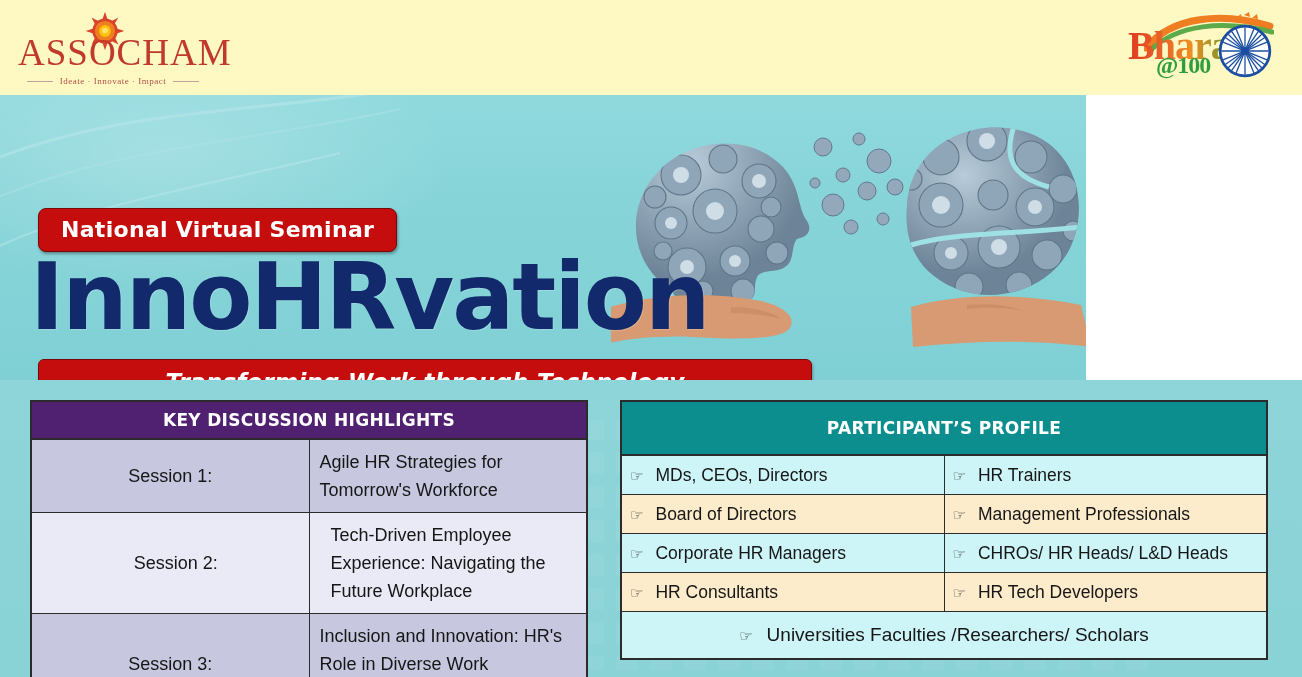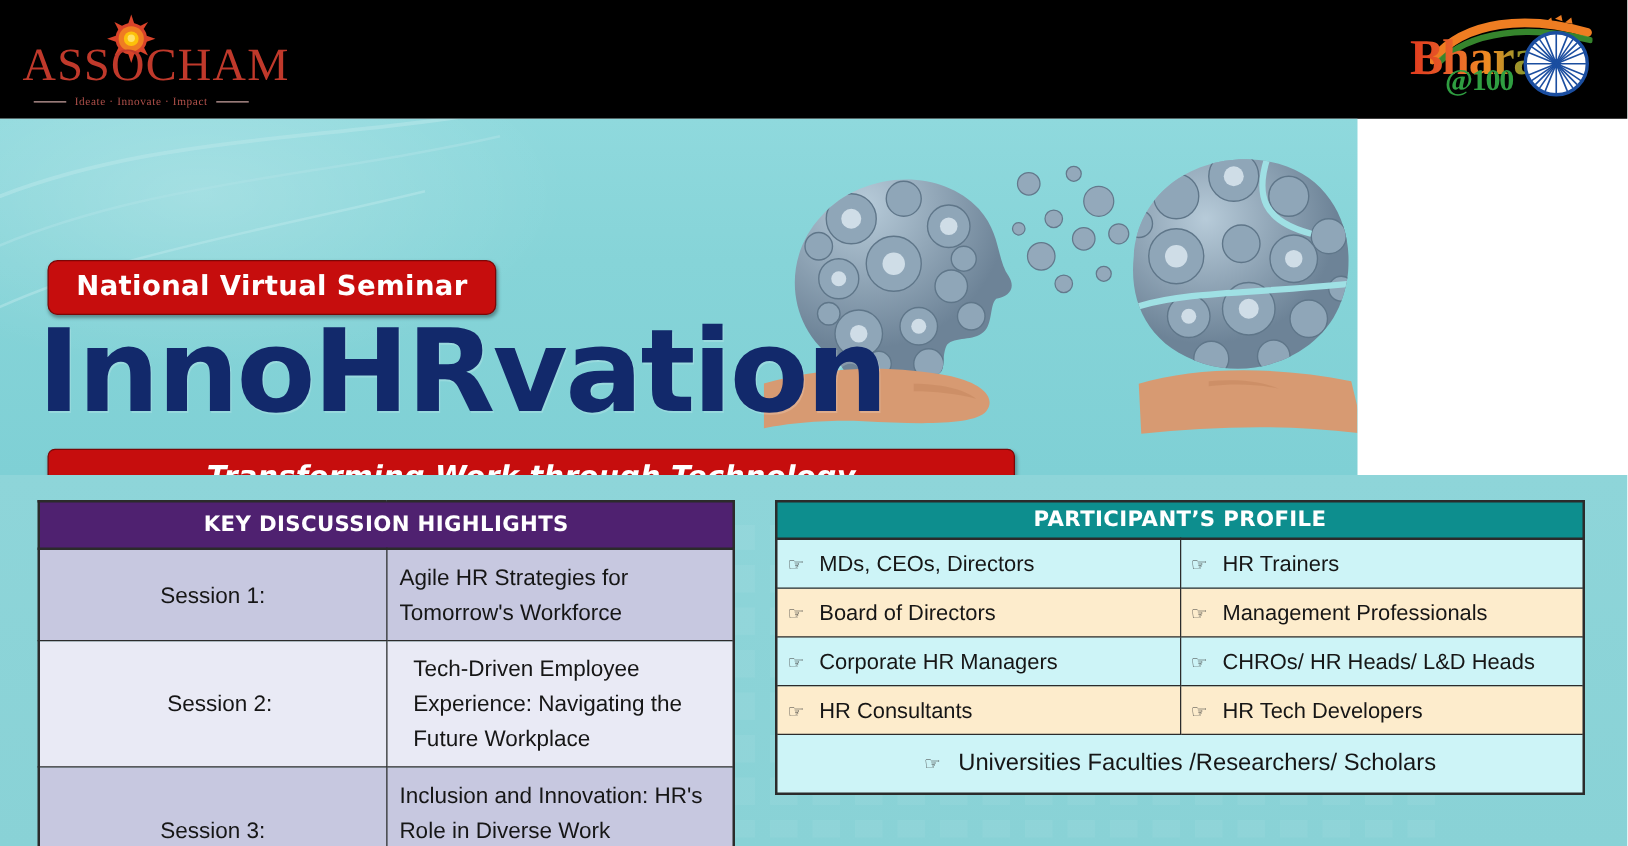--- a/index.html
+++ b/index.html
@@ -7,21 +7,21 @@
     width:1302px;height:677px;
     background:#ffffff;
     font-family:"Liberation Sans", sans-serif;
     overflow:hidden;
     position:relative;
   }
 
   
   .logobar{
     position:absolute;left:0;top:0;width:1302px;height:95px;
-    background:#000000;
+    background:#fef9c3;
   }
   .assocham{
     position:absolute;left:10px;top:4px;width:200px;height:88px;
   }
   .sun{
     position:absolute;left:74px;top:6px;width:42px;height:42px;
   }
   .assocham-word{
     position:absolute;left:8px;top:28px;width:190px;
     text-align:center;
@@ -145,21 +145,21 @@
   .row-b td{background:#e9eaf5;padding-left:21px;}
 
   .tbl-right{
     position:absolute;left:620px;top:20px;width:648px;
     border:2px solid #2b2b2b;
     table-layout:fixed;
   }
   .tbl-right th{
     background:#0d8e8e;color:#ffffff;
     font-size:17px;font-weight:bold;letter-spacing:.3px;
-    padding:4px 0;border:2px solid #2b2b2b;
+    padding:16px 0;border:2px solid #2b2b2b;
     font-family:"DejaVu Sans", sans-serif;
   }
   .tbl-right td{
     border:1.5px solid #2b2b2b;
     font-size:17.5px;color:#161616;
     padding:6px 8px;height:26px;
     font-family:"Liberation Sans", sans-serif;
     margin-left:41px;
   }
   .pp-cyan td{background:#cdf4f7;}

